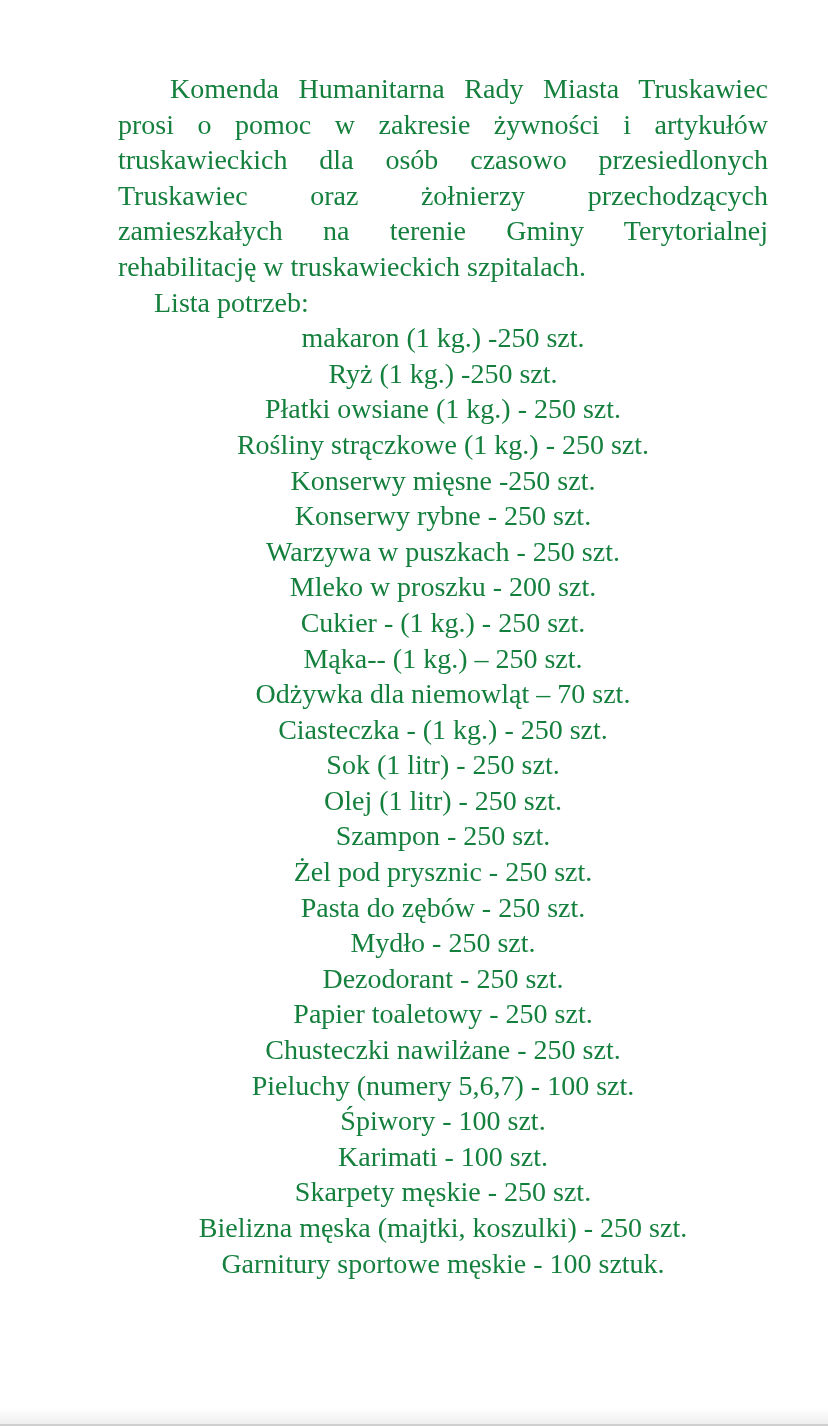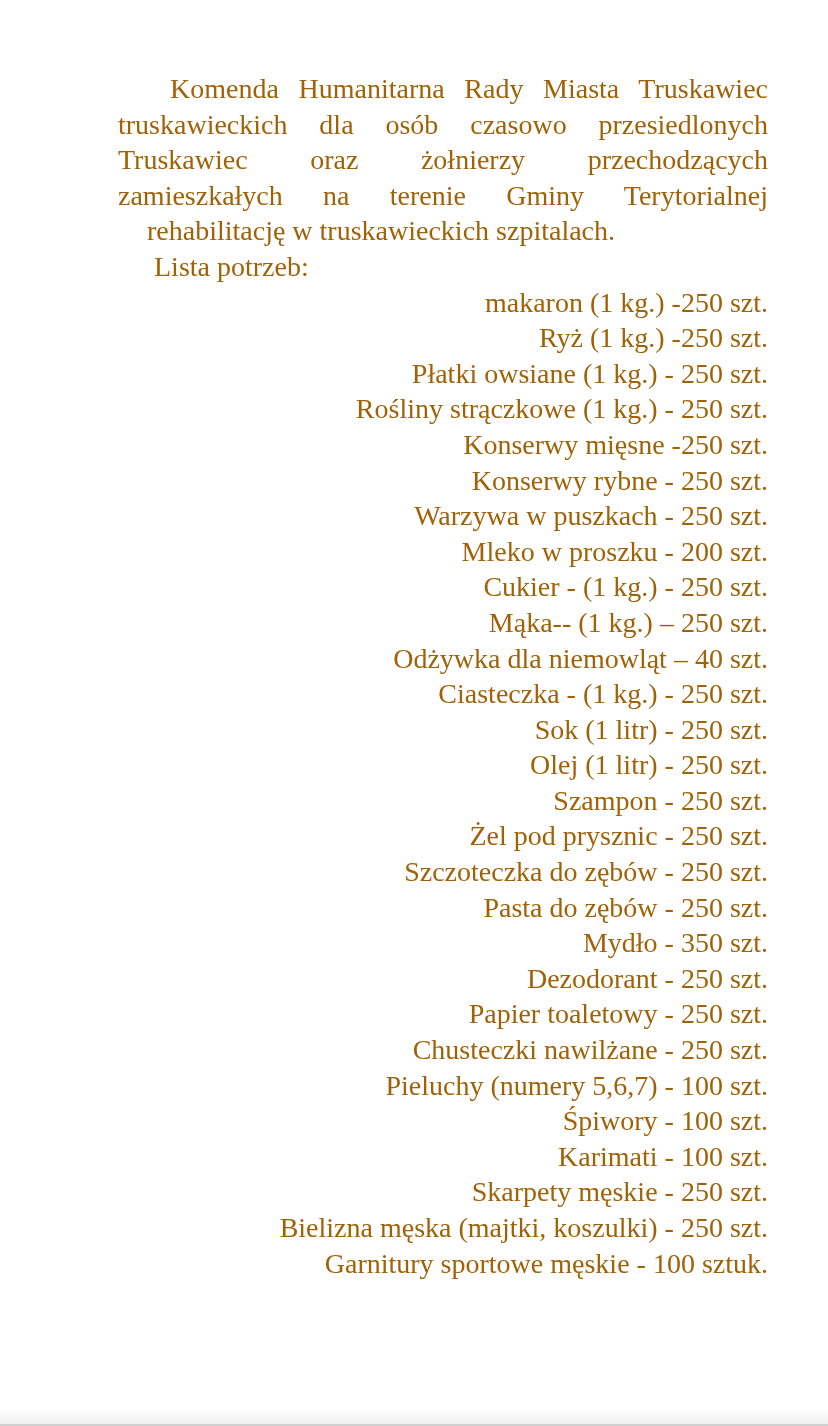--- a/index.html
+++ b/index.html
@@ -6,85 +6,85 @@
   html, body { background: #ffffff; }
   body {
     font-family: "Liberation Serif", "DejaVu Serif", serif;
     -webkit-font-smoothing: antialiased;
   }
   .page {
     position: relative;
     width: 828px;
     height: 1426px;
     background: #ffffff;
-    color: #a16207;
+    color: #15803d;
     overflow: hidden;
   }
   .content {
     padding: 71px 60px 0 118px;
     font-size: 28px;
     line-height: 35.6px;
   }
   
   .paragraph .para-line {
     text-align: justify;
     text-align-last: justify;
     word-spacing: 1px;
   }
   .paragraph .para-line:first-child { text-indent: 52px; }
-  .paragraph .para-line:last-child  { text-align-last: left; word-spacing: normal; margin-left: 29px; }
+  .paragraph .para-line:last-child  { text-align-last: left; word-spacing: normal; }
   .list-header { text-indent: 36px; }
-  .needs-list .list-line { text-align: right; }
+  .needs-list .list-line { text-align: center; }
   
   .page-bottom-shadow {
     position: absolute;
     left: 0; right: 0; bottom: 0;
     height: 18px;
     background: linear-gradient(#ffffff, #efefef);
     border-bottom: 2px solid #cfcfcf;
   }
 </style>
 </head>
 <body>
 
 <div class="page">
   <div class="content">
 
     <div class="paragraph">
 
     <div class="para-line">Komenda Humanitarna Rady Miasta Truskawiec</div>
+        <div class="para-line">prosi o pomoc w zakresie żywności i artykułów</div>
         <div class="para-line">truskawieckich dla osób czasowo przesiedlonych</div>
         <div class="para-line">Truskawiec oraz żołnierzy przechodzących</div>
         <div class="para-line">zamieszkałych na terenie Gminy Terytorialnej</div>
         <div class="para-line">rehabilitację w truskawieckich szpitalach.</div>
       </div>
 
     <div class="list-header">Lista potrzeb:</div>
 
     <div class="needs-list">
 
     <div class="list-line">makaron (1 kg.) -250 szt.</div>
         <div class="list-line">Ryż (1 kg.) -250 szt.</div>
         <div class="list-line">Płatki owsiane (1 kg.) - 250 szt.</div>
         <div class="list-line">Rośliny strączkowe (1 kg.) - 250 szt.</div>
         <div class="list-line">Konserwy mięsne -250 szt.</div>
         <div class="list-line">Konserwy rybne - 250 szt.</div>
         <div class="list-line">Warzywa w puszkach - 250 szt.</div>
         <div class="list-line">Mleko w proszku - 200 szt.</div>
         <div class="list-line">Cukier - (1 kg.) - 250 szt.</div>
         <div class="list-line">Mąka-- (1 kg.) – 250 szt.</div>
-        <div class="list-line">Odżywka dla niemowląt – 40 szt.</div>
+        <div class="list-line">Odżywka dla niemowląt – 70 szt.</div>
         <div class="list-line">Ciasteczka - (1 kg.) - 250 szt.</div>
         <div class="list-line">Sok (1 litr) - 250 szt.</div>
         <div class="list-line">Olej (1 litr) - 250 szt.</div>
         <div class="list-line">Szampon - 250 szt.</div>
         <div class="list-line">Żel pod prysznic - 250 szt.</div>
-        <div class="list-line">Szczoteczka do zębów - 250 szt.</div>
         <div class="list-line">Pasta do zębów - 250 szt.</div>
-        <div class="list-line">Mydło - 350 szt.</div>
+        <div class="list-line">Mydło - 250 szt.</div>
         <div class="list-line">Dezodorant - 250 szt.</div>
         <div class="list-line">Papier toaletowy - 250 szt.</div>
         <div class="list-line">Chusteczki nawilżane - 250 szt.</div>
         <div class="list-line">Pieluchy (numery 5,6,7) - 100 szt.</div>
         <div class="list-line">Śpiwory - 100 szt.</div>
         <div class="list-line">Karimati - 100 szt.</div>
         <div class="list-line">Skarpety męskie - 250 szt.</div>
         <div class="list-line">Bielizna męska (majtki, koszulki) - 250 szt.</div>
         <div class="list-line">Garnitury sportowe męskie - 100 sztuk.</div>
       </div>

